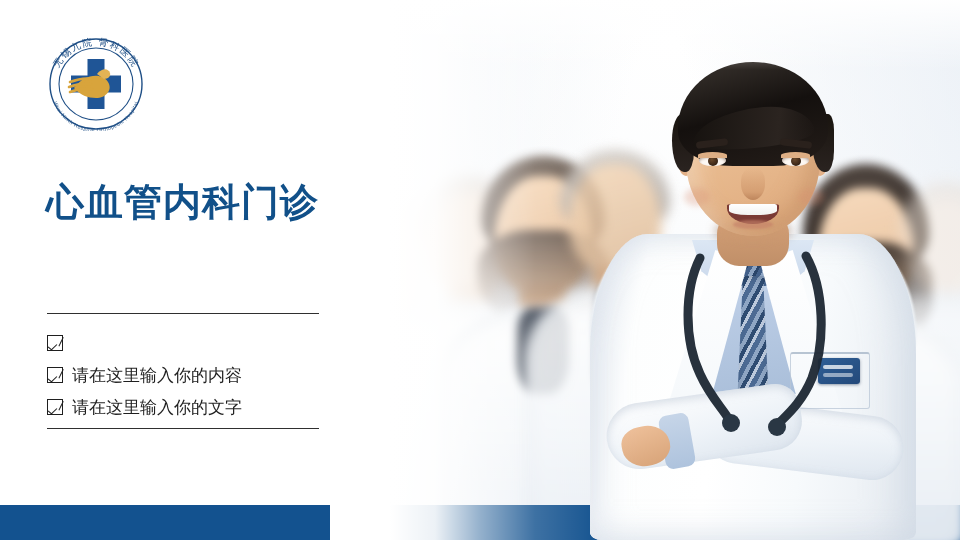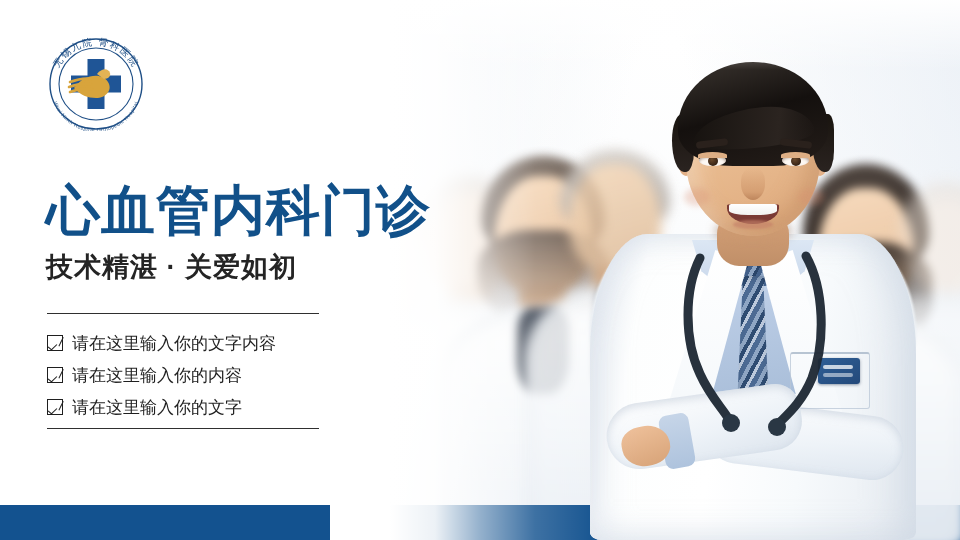--- a/index.html
+++ b/index.html
@@ -509,21 +509,21 @@
   }
 
   .title-block {
     position: absolute;
     left: 46px;
     top: 182px;
     z-index: 40;
   }
   .main-title {
     margin: 0;
-    font-size: 54px;
+    font-size: 38px;
     line-height: 1.06;
     font-weight: bold;
     letter-spacing: 1px;
     color: #115089;
     white-space: nowrap;
   }
   .sub-title {
     margin: 14px 0 0 0;
     font-size: 27px;
     line-height: 1.1;
@@ -783,29 +783,27 @@
     <text font-size="9.5" fill="#1f4f86" font-family="'Liberation Sans',sans-serif" letter-spacing="1.6">
       <textPath href="#arcTop" startOffset="50%" text-anchor="middle" id="logoCn">无锡九院  骨科医院</textPath>
     </text>
     <text font-size="5.1" fill="#1f4f86" font-family="'Liberation Sans',sans-serif" letter-spacing="0.5">
       <textPath href="#arcBot" startOffset="50%" text-anchor="middle" id="logoEn">Wuxi Ninth Hospital  Orthopedic Hospital</textPath>
     </text>
   </svg>
 
   <div class="title-block">
     <h1 class="main-title">心血管内科门诊</h1>
-    <h2 class="sub-title">技术精湛 · 关爱如初</h2>
   </div>
 
   <div class="rule rule-top"></div>
 
   <ul class="bullets">
     <li>
       <span class="cb"></span>
-      <span>请在这里输入你的文字内容</span>
     </li>
     <li>
       <span class="cb"></span>
       <span>请在这里输入你的内容</span>
     </li>
     <li>
       <span class="cb"></span>
       <span>请在这里输入你的文字</span>
     </li>
   </ul>

